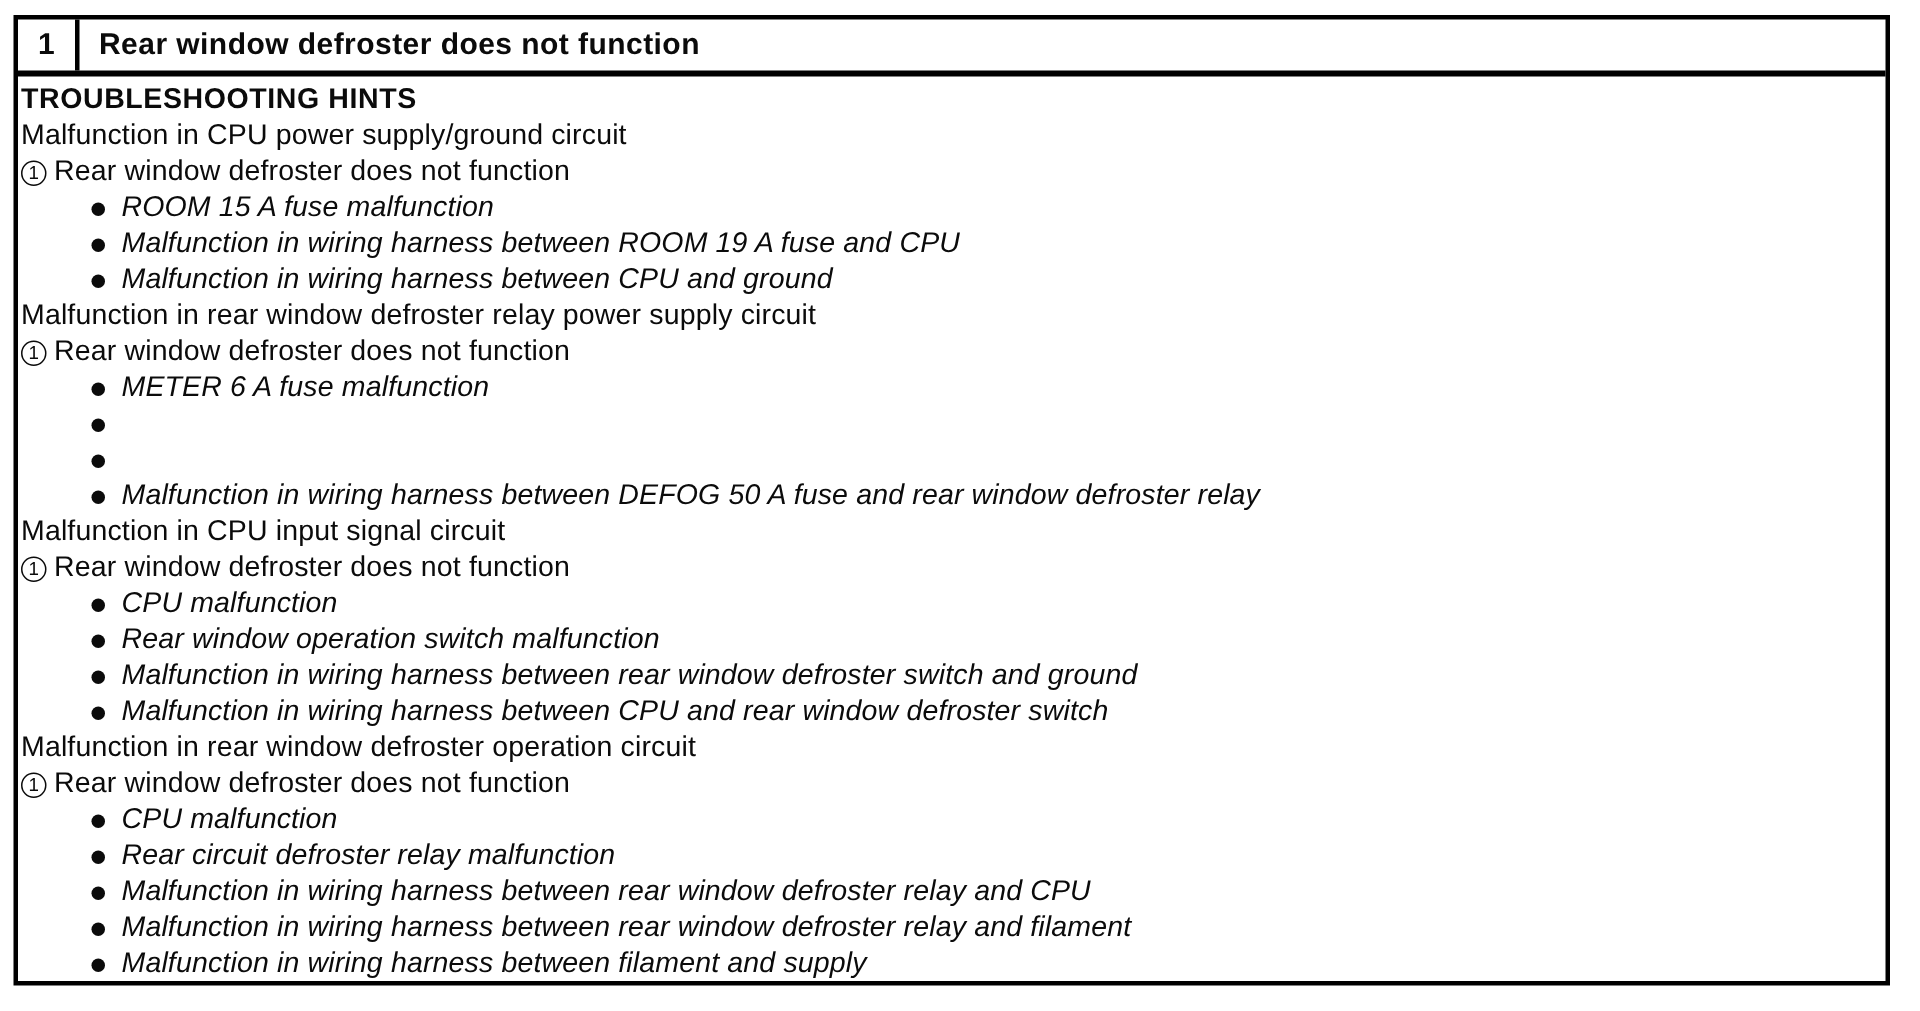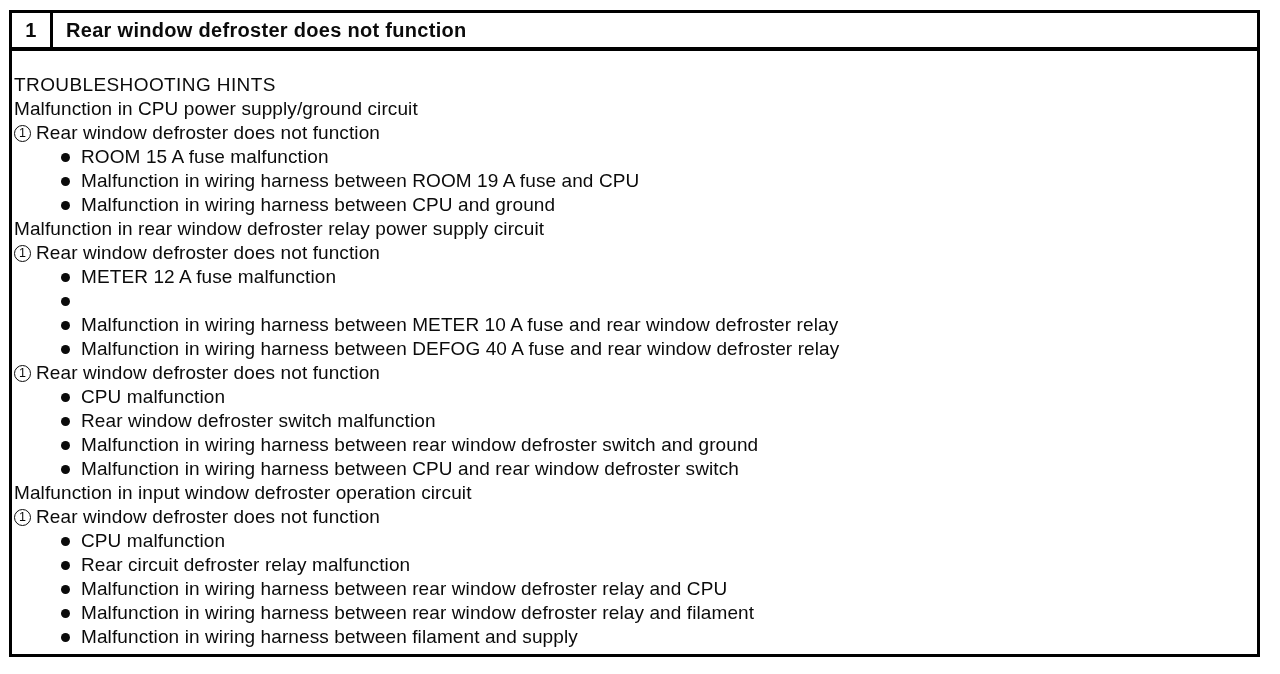--- a/index.html
+++ b/index.html
@@ -45,23 +45,22 @@
     padding-left: 13px;
   }
   .doc-body {
     padding: 4px 6px 0 2px;
     font-size: 19px;
     line-height: 24px;
     letter-spacing: 0.1px;
   }
   .line { height: 24px; white-space: nowrap; }
   .hints-heading {
-    font-weight: normal;
+    font-weight: bold;
     letter-spacing: 0.4px;
-    margin-top: 18px;
   }
   .cause { }
   .symptom {
     display: flex;
     align-items: center;
   }
   .circle-num {
     display: inline-flex;
     align-items: center;
     justify-content: center;
@@ -72,20 +71,21 @@
     font-size: 12.5px;
     line-height: 1;
     margin-right: 5px;
     flex: 0 0 auto;
     box-sizing: border-box;
     padding-top: 1px;
   }
   .bullet {
     position: relative;
     padding-left: 67px;
+    font-style: italic;
   }
   .dot {
     position: absolute;
     left: 47px;
     top: 8px;
     width: 9px;
     height: 9px;
     border-radius: 50%;
     background: #0b0b0b;
   }
@@ -124,60 +124,60 @@
     </div>
 
     <div>
       <div class="line cause">Malfunction in rear window defroster relay power supply circuit</div>
       <div class="line symptom">
         <span class="circle-num">1</span>
         <span>Rear window defroster does not function</span>
       </div>
       <div class="line bullet">
         <span class="dot"></span>
-        <span>METER 12 A fuse malfunction</span>
-      </div>
-      <div class="line bullet">
-        <span class="dot"></span>
-      </div>
-      <div class="line bullet">
-        <span class="dot"></span>
-        <span>Malfunction in wiring harness between METER 10 A fuse and rear window defroster relay</span>
-      </div>
-      <div class="line bullet">
-        <span class="dot"></span>
-        <span>Malfunction in wiring harness between DEFOG 40 A fuse and rear window defroster relay</span>
-      </div>
-    </div>
-
-    <div>
+        <span>METER 6 A fuse malfunction</span>
+      </div>
+      <div class="line bullet">
+        <span class="dot"></span>
+      </div>
+      <div class="line bullet">
+        <span class="dot"></span>
+      </div>
+      <div class="line bullet">
+        <span class="dot"></span>
+        <span>Malfunction in wiring harness between DEFOG 50 A fuse and rear window defroster relay</span>
+      </div>
+    </div>
+
+    <div>
+      <div class="line cause">Malfunction in CPU input signal circuit</div>
       <div class="line symptom">
         <span class="circle-num">1</span>
         <span>Rear window defroster does not function</span>
       </div>
       <div class="line bullet">
         <span class="dot"></span>
         <span>CPU malfunction</span>
       </div>
       <div class="line bullet">
         <span class="dot"></span>
-        <span>Rear window defroster switch malfunction</span>
+        <span>Rear window operation switch malfunction</span>
       </div>
       <div class="line bullet">
         <span class="dot"></span>
         <span>Malfunction in wiring harness between rear window defroster switch and ground</span>
       </div>
       <div class="line bullet">
         <span class="dot"></span>
         <span>Malfunction in wiring harness between CPU and rear window defroster switch</span>
       </div>
     </div>
 
     <div>
-      <div class="line cause">Malfunction in input window defroster operation circuit</div>
+      <div class="line cause">Malfunction in rear window defroster operation circuit</div>
       <div class="line symptom">
         <span class="circle-num">1</span>
         <span>Rear window defroster does not function</span>
       </div>
       <div class="line bullet">
         <span class="dot"></span>
         <span>CPU malfunction</span>
       </div>
       <div class="line bullet">
         <span class="dot"></span>

